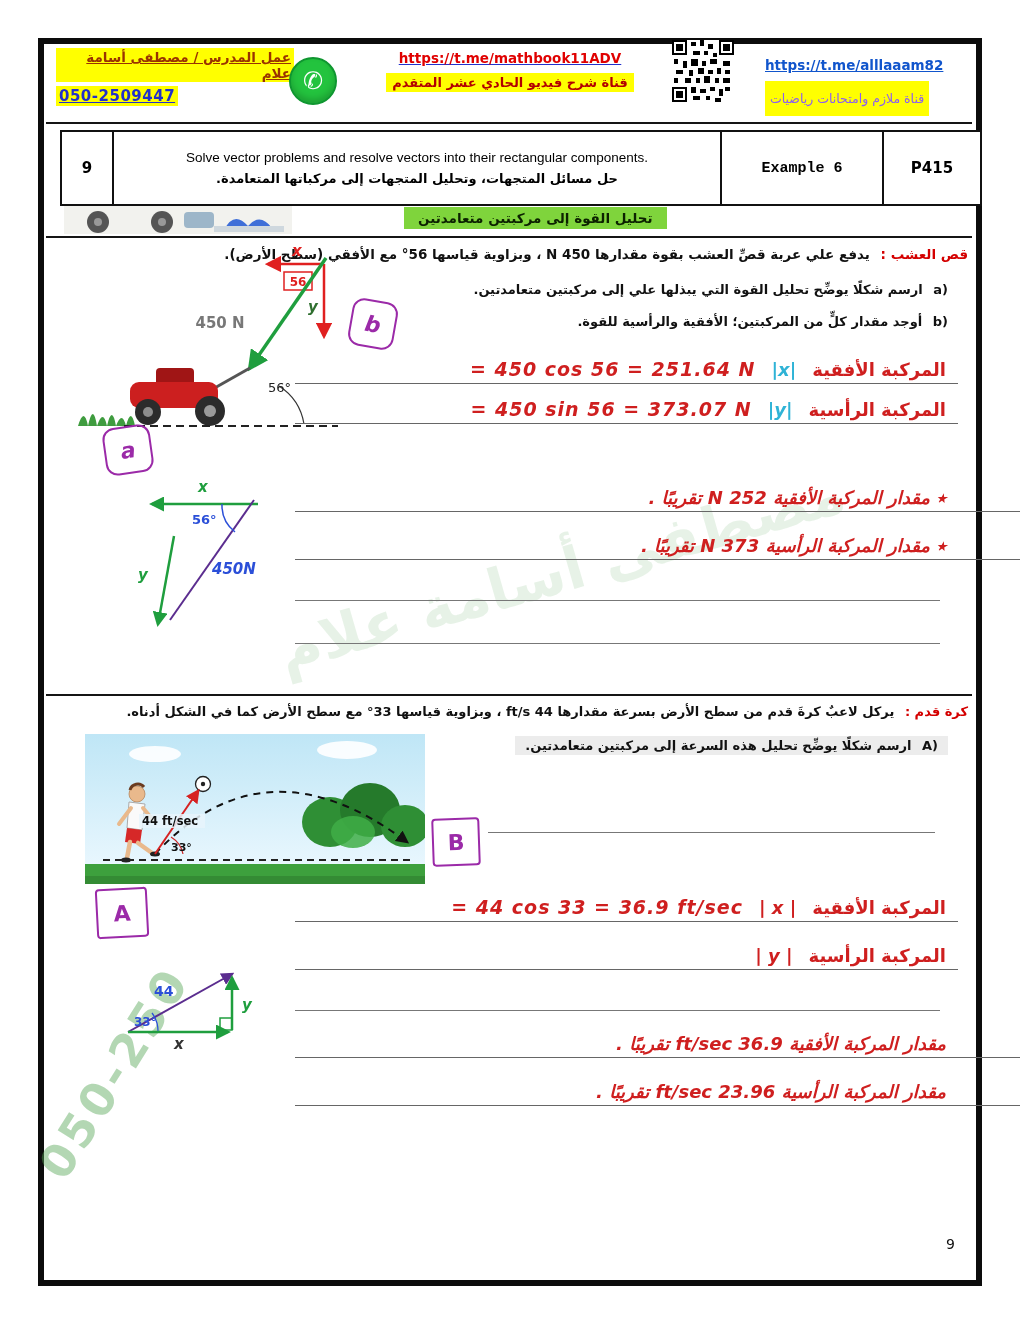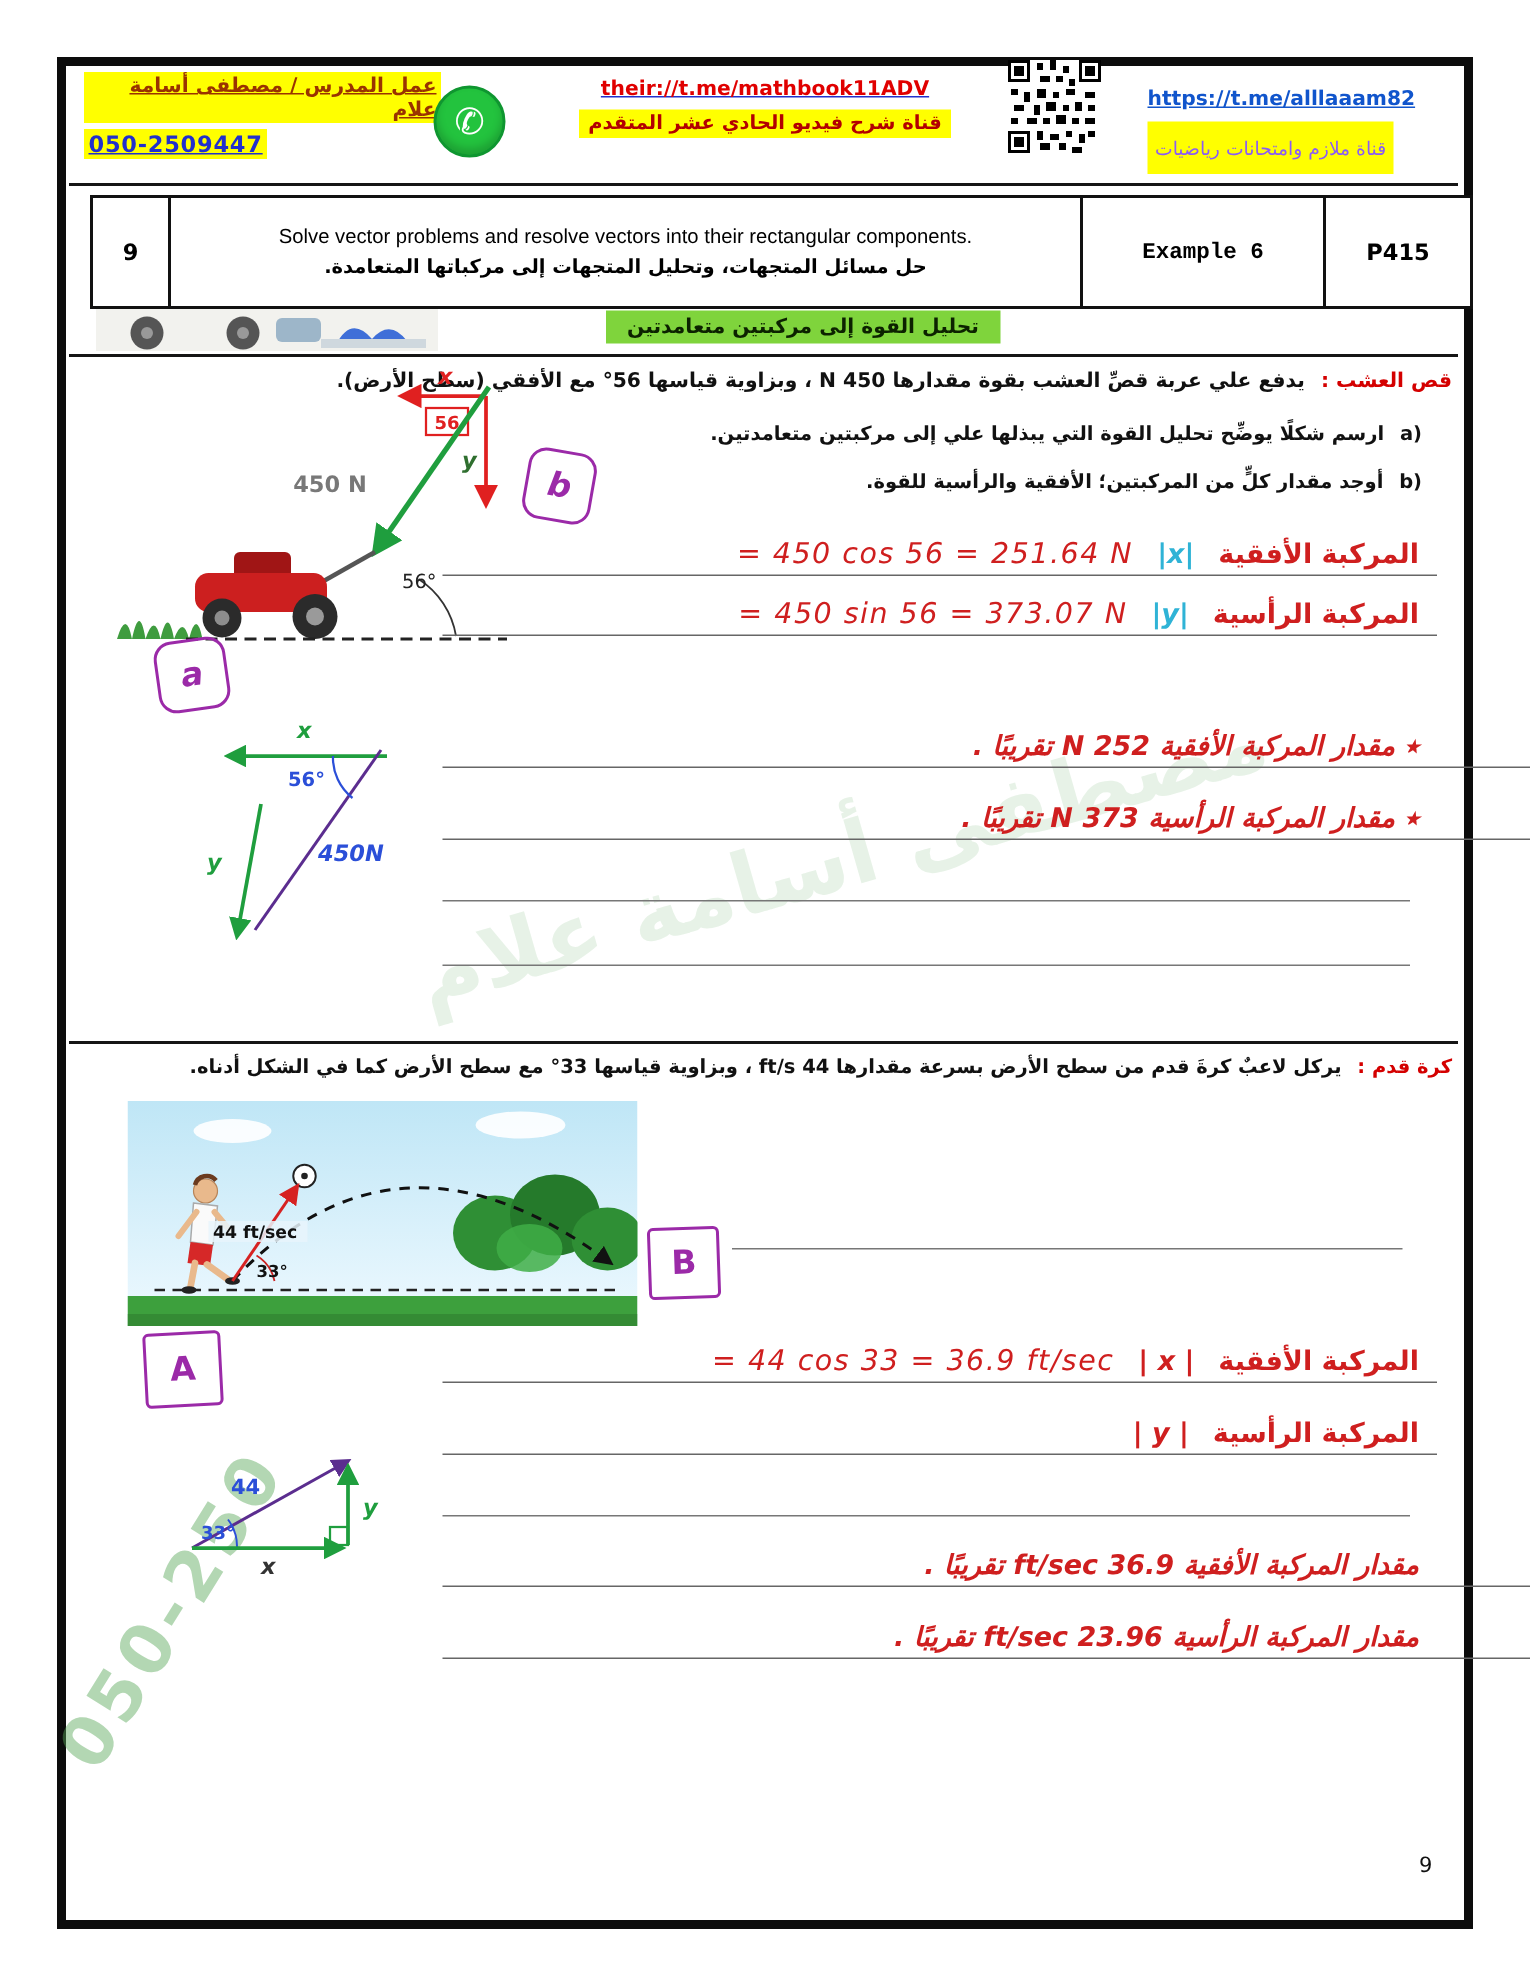--- a/index.html
+++ b/index.html
@@ -43,21 +43,21 @@
   .part{right:72px;direction:rtl;text-align:center;font-size:13px;font-weight:bold;color:#111;}
   .part .plabel{font-weight:bold;margin-left:6px;}
   .part2{background:#ececec;padding:2px 10px;}
 
   
   .hw-line{border-bottom:1.5px solid #666;display:flex;direction:rtl;align-items:flex-end;gap:16px;padding:0 12px 3px 6px;}
   .hw-term{color:#cf1f1f;font-weight:bold;font-size:18px;}
   .hw-sym{font-style:italic;font-weight:bold;font-size:18px;}
   .sym-cyan{color:#2fb3d6;}
   .sym-red{color:#cf1f1f;}
-  .hw-eq{color:#cf1f1f;font-style:italic;font-weight:normal;font-size:19px;direction:ltr;unicode-bidi:embed;letter-spacing:1px;}
+  .hw-eq{color:#cf1f1f;font-style:italic;font-weight:bold;font-size:19px;direction:ltr;unicode-bidi:embed;letter-spacing:1px;}
   .hw-note{border-bottom:1.5px solid #666;direction:rtl;text-align:right;padding:0 160px 3px 6px;color:#cf1f1f;font-style:italic;font-weight:bold;font-size:18px;display:flex;align-items:flex-end;justify-content:flex-start;}
   .rule-empty{border-bottom:1.5px solid #777;}
 
   
   .mark{border:2.5px solid #9b2aa8;color:#9b2aa8;display:flex;align-items:center;justify-content:center;font-size:22px;font-style:italic;font-weight:bold;background:transparent;}
   .mark-diamond{border-radius:12px;}
   .mark-rect{border-radius:4px;}
 
   .pagenum{left:946px;top:1236px;font-size:14px;color:#111;}
 
@@ -100,21 +100,21 @@
   <div class="abs teacher">
     <span class="teacher-name rtl">عمل المدرس / مصطفى أسامة علام</span><br>
     <span class="teacher-phone">050-2509447</span>
   </div>
 
   <div class="abs wa">
     <span>✆</span>
   </div>
 
   <div class="abs clinks">
-    <a class="url1" href="#">their://t.me/mathbook11ADV</a><br>
+    <a class="url1" href="#">https://t.me/mathbook11ADV</a><br>
     <span class="name1 rtl">قناة شرح فيديو الحادي عشر المتقدم</span>
   </div>
 
   <div class="abs qr">
     <svg viewBox="0 0 29 29" width="62" height="62" shape-rendering="crispEdges">
       <rect width="29" height="29" fill="#fff"></rect>
       <g fill="#000">
         <rect x="0" y="0" width="7" height="7"></rect>
           <rect x="22" y="0" width="7" height="7"></rect>
           <rect x="0" y="22" width="7" height="7"></rect>
@@ -280,20 +280,26 @@
       <text x="8" y="102" fill="#1f9e3e" font-style="italic" font-weight="bold" font-size="15">y</text>
     </svg>
   </div>
 
   <div class="hline" style="top:694px"></div>
 
   <div class="abs stmt" style="top:702px;font-size:13px">
     <span class="pname">كرة قدم :</span>
     <span>يركل لاعبٌ كرةَ قدم من سطح الأرض بسرعة مقدارها 44 ft/s ، وبزاوية قياسها 33° مع سطح الأرض كما في الشكل أدناه.</span>
   </div>
+  <div class="abs part" style="top:738px">
+    <span class="part2">
+      <span class="plabel ltr">A)</span>
+      <span>ارسم شكلًا يوضِّح تحليل هذه السرعة إلى مركبتين متعامدتين.</span>
+    </span>
+  </div>
 
   <div class="abs" style="left:85px;top:734px">
     <svg width="340" height="150" viewBox="0 0 340 150">
       <defs>
         <linearGradient id="sky" x1="0" y1="0" x2="0" y2="1">
           <stop offset="0" stop-color="#bfe6f6"></stop>
             <stop offset="1" stop-color="#eef9ff"></stop>
         </linearGradient>
       </defs>
       <rect width="340" height="150" fill="url(#sky)"></rect>

